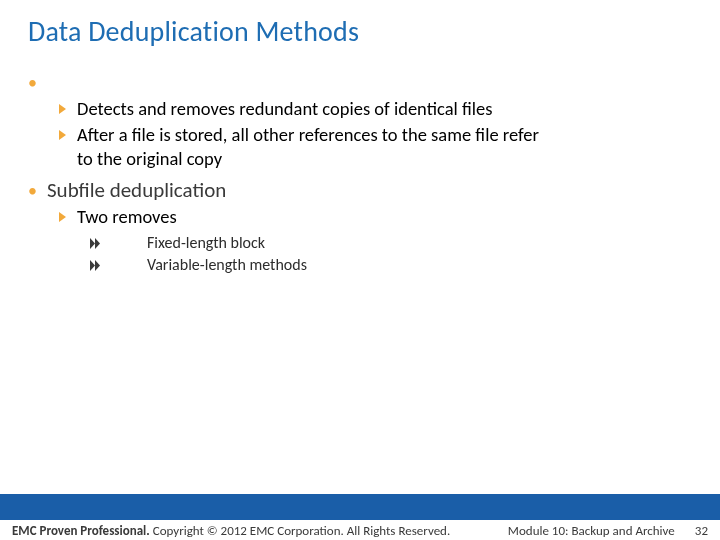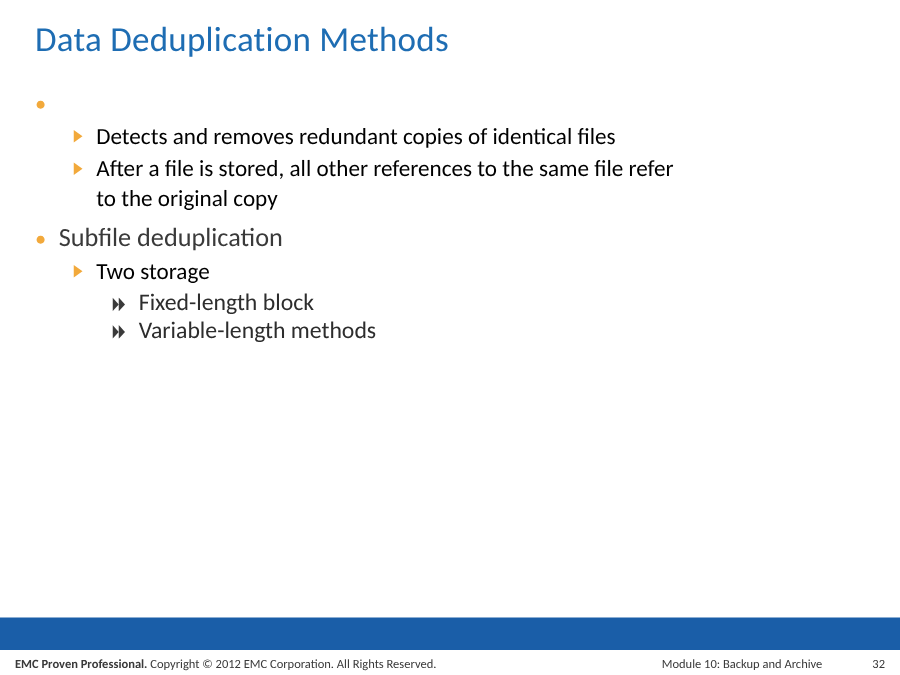--- a/index.html
+++ b/index.html
@@ -13,25 +13,25 @@
   .l1-text { color: #3a3a3a; font-size: 21px; line-height: 26px; }
   .l2 { margin: 2px 0 0 30px; }
   .l2-row { display: flex; align-items: flex-start; margin-top: 2px; }
   .arrow1 { color: #f2a93b; margin-right: 10px; line-height: 24px; }
   .arrow1 svg { width: 9px; height: 12px; display: block; margin-top: 6px; }
   .l2-text { color: #000000; font-size: 18.5px; line-height: 24px; max-width: 590px; }
   .l3 { margin: 4px 0 0 32px; }
   .l3-row { display: flex; align-items: flex-start; margin-top: 2px; }
   .arrow2 { margin-right: 10px; }
   .arrow2 svg { width: 11px; height: 11px; display: block; margin-top: 5px; }
-  .l3-text { color: #2d2d2d; font-size: 19px; line-height: 20px; }
+  .l3-text { color: #2d2d2d; font-size: 16px; line-height: 20px; margin-left: 36px; }
   .blueband { position: absolute; left: 0; bottom: 20px; width: 720px; height: 26px; background: #1a5ea8; }
-  .footer { position: absolute; left: 0; bottom: 0; width: 720px; height: 20px; display: flex; align-items: center; justify-content: space-between; padding: 0 12px; font-size: 10px; color: #3a3a3a; }
+  .footer { position: absolute; left: 0; bottom: 0; width: 720px; height: 20px; display: flex; align-items: center; justify-content: space-between; padding: 0 12px; font-size: 13px; color: #3a3a3a; }
   .footer .left .bold { font-weight: 600; }
-  .footer .right { display: flex; align-items: center; gap: 40px; }
+  .footer .right { display: flex; align-items: center; gap: 20px; }
 </style>
 </head>
 <body>
 
 <div class="slide">
   <div class="title">Data Deduplication Methods</div>
 
   <div class="content">
 
     <div class="l1">
@@ -63,21 +63,21 @@
         <span class="dot">•</span>
         <span class="l1-text">Subfile deduplication</span>
       </div>
       <div class="l2">
         <div class="l2-row">
           <span class="arrow1">
               <svg viewBox="0 0 9 12">
                 <path d="M1 1 L8 6 L1 11 Z" fill="#f2a93b"></path>
               </svg>
             </span>
-          <span class="l2-text">Two storage</span>
+          <span class="l2-text">Two removes</span>
         </div>
         <div class="l3">
           <div class="l3-row">
             <span class="arrow2">
                 <svg viewBox="0 0 11 11">
                   <path d="M0 0 L5 5.5 L0 11 Z" fill="#3a3a3a"></path>
                   <path d="M5 0 L10 5.5 L5 11 Z" fill="#3a3a3a"></path>
                 </svg>
               </span>
             <span class="l3-text">Fixed-length block</span>

